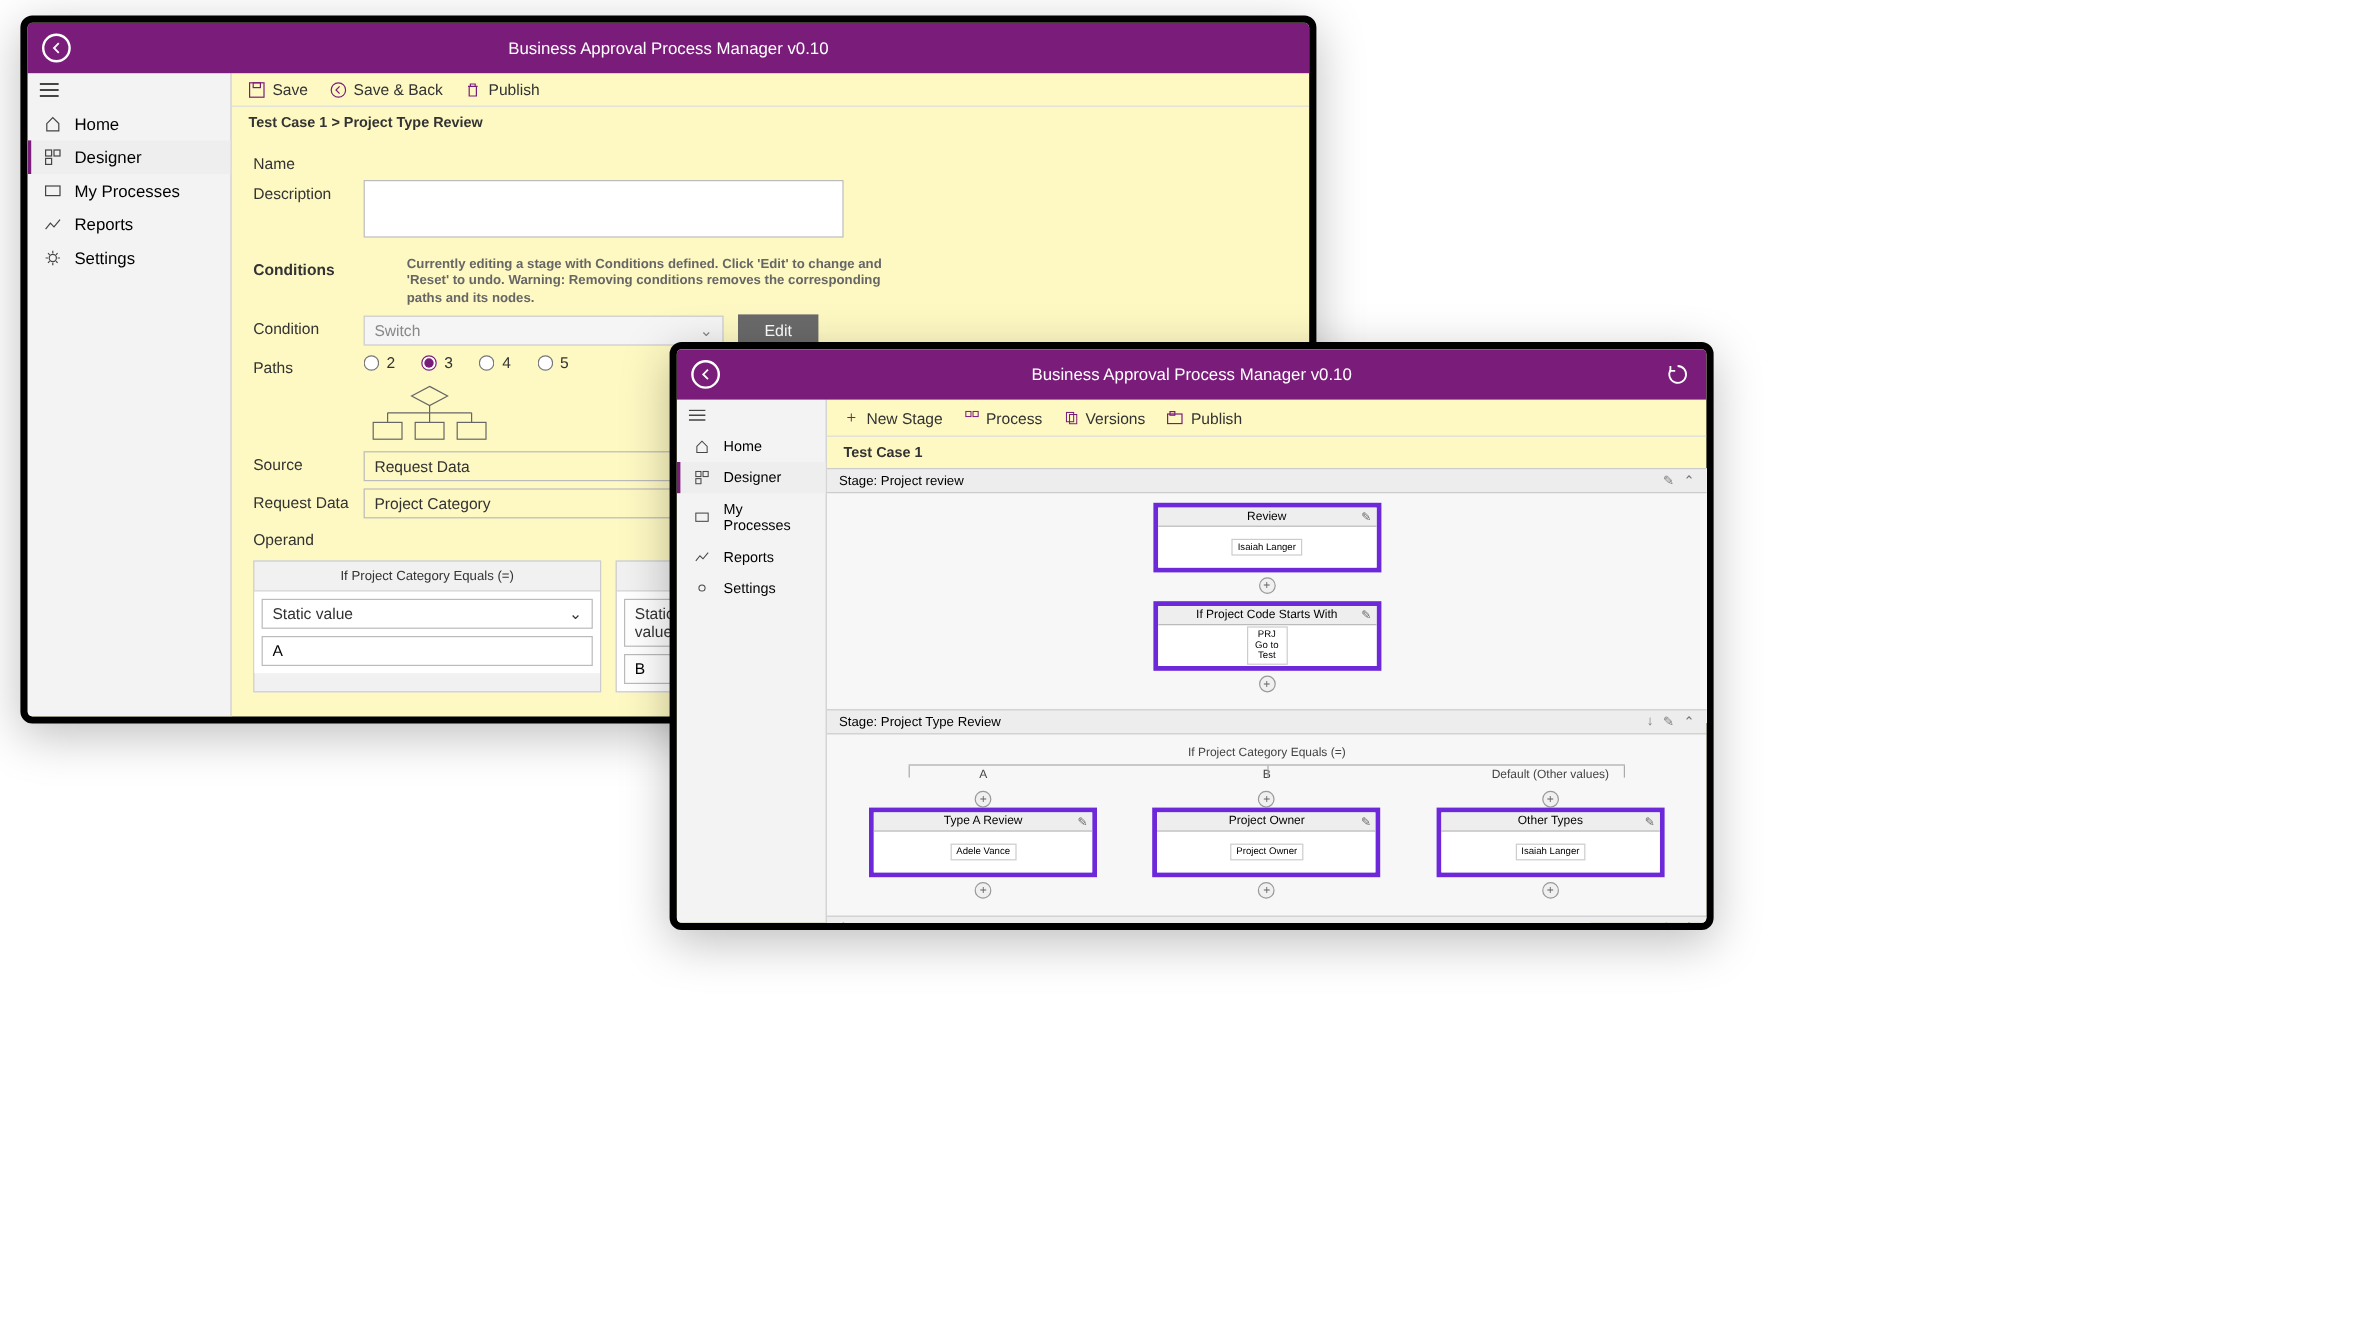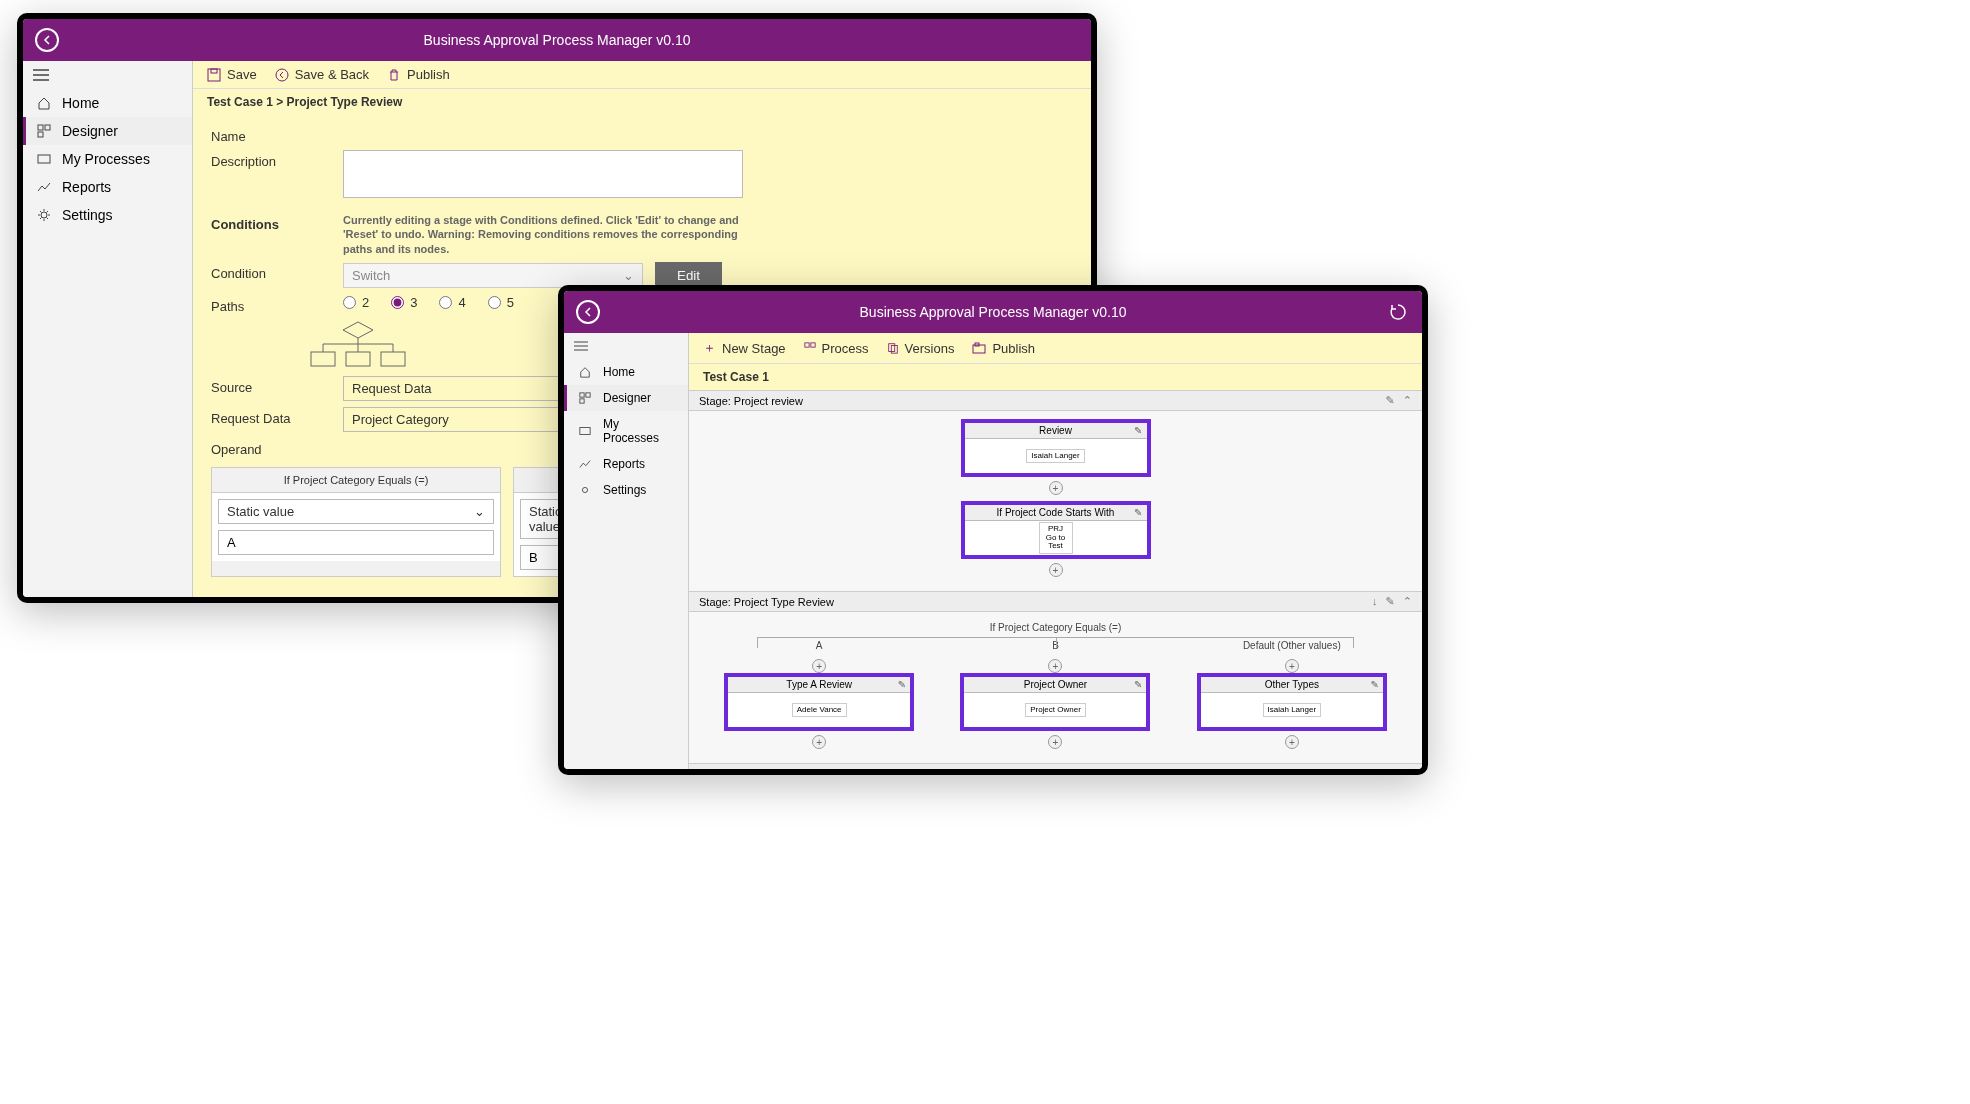--- a/index.html
+++ b/index.html
@@ -72,31 +72,31 @@
   padding: 6px 14px;
   border-bottom: 1px solid #ddd;
   font-size: 13px;
 }
 .toolbar .tb-btn { display: flex; align-items: center; gap: 6px; cursor: pointer; color: #333; }
 .toolbar .tb-btn .ticon { color: #7a1d7a; }
 
 .breadcrumb { padding: 6px 14px; font-size: 12px; font-weight: 600; color: #333; }
 
 .form-area { padding: 4px 18px 10px 18px; font-size: 13px; color: #333; overflow: hidden; }
-.form-row { display: flex; align-items: flex-start; margin: 6px 0; gap: 40px; }
+.form-row { display: flex; align-items: flex-start; margin: 6px 0; }
 .form-row .flabel { width: 92px; padding-top: 4px; }
 .form-row .fcontrol { flex: 1; max-width: 400px; position: relative; }
 .form-row input, .form-row textarea, .form-row select, .txtbox {
   width: 100%; border: 1px solid #bbb; padding: 4px 8px; font-size: 13px;
   background: #fff; font-family: inherit;
 }
 .form-row textarea { height: 48px; resize: none; }
 .form-row .clear-x { position: absolute; right: 6px; top: 4px; cursor: pointer; font-size: 16px; }
 .section-head { font-weight: 600; margin-top: 12px; }
-.hint { font-size: 11px; color: #666; max-width: 400px; line-height: 1.3; }
+.hint { font-size: 11px; color: #666; max-width: 400px; line-height: 1.3; margin-left: 36px; }
 .disabled-select {
   width: 300px; border: 1px solid #ccc; padding: 4px 8px; background: #f5f5f5;
   color: #888; display: flex; justify-content: space-between; align-items: center;
 }
 .edit-btn { background: #6a6a6a; color: #fff; border: none; padding: 6px 22px; margin-left: 12px; cursor: pointer; }
 
 .radio-row { display: flex; gap: 22px; align-items: center; }
 .radio-row label { display: flex; align-items: center; gap: 6px; cursor: pointer; }
 .radio-row input[type=radio] { accent-color: #7a1d7a; }
 

